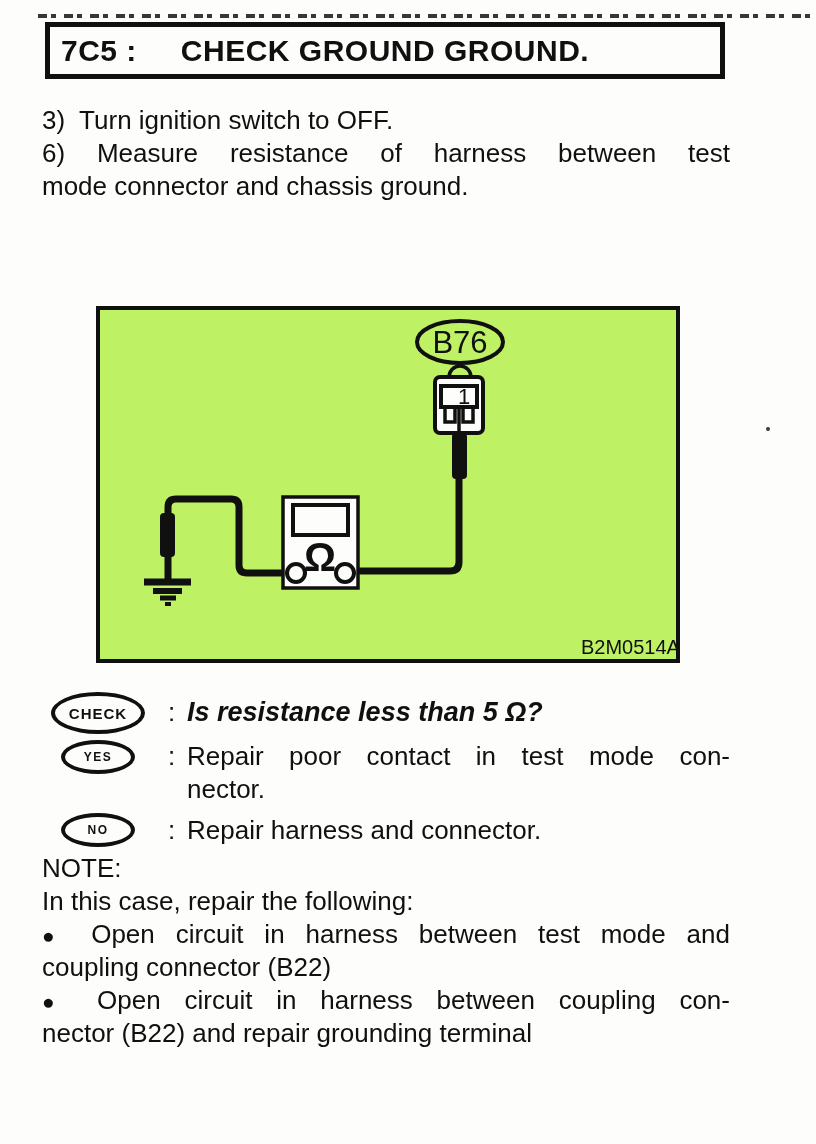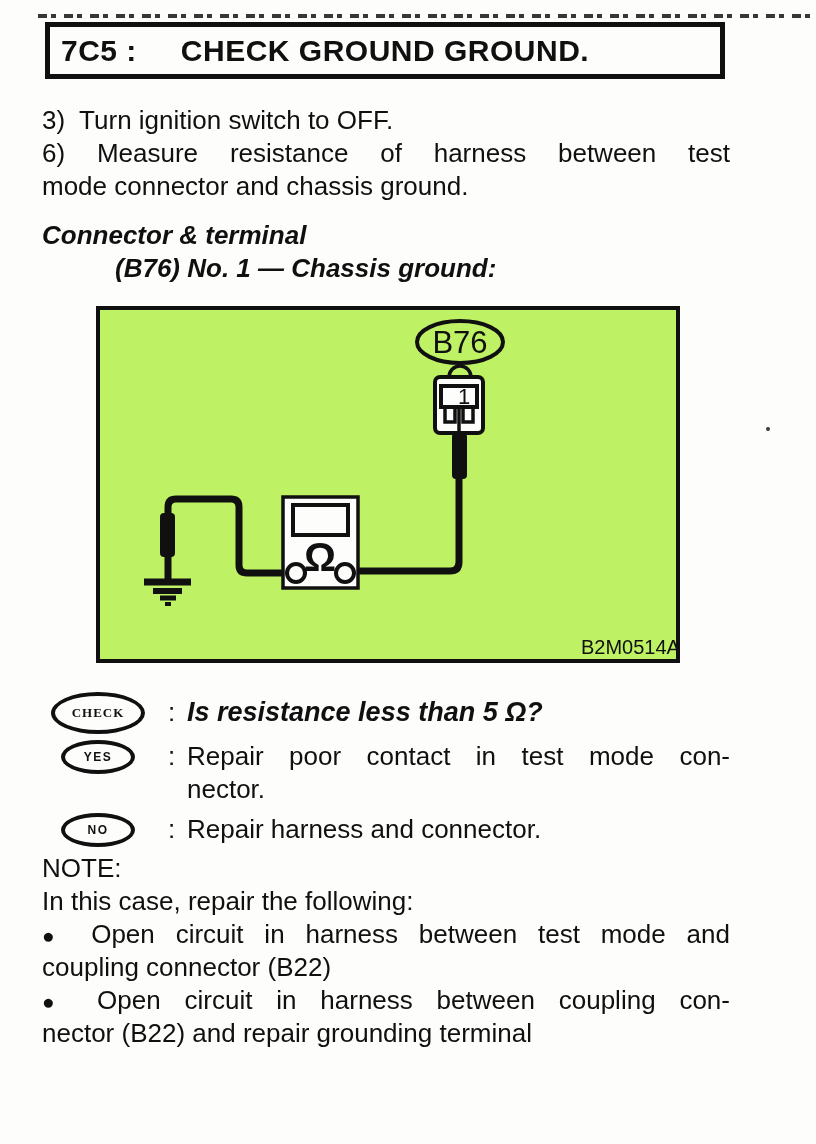--- a/index.html
+++ b/index.html
@@ -47,21 +47,21 @@
   .figure svg{display:block;}
   svg text{font-family:"Liberation Sans", sans-serif;fill:#101010;}
 
   .dec-row{position:absolute;left:42px;width:688px;display:flex;align-items:flex-start;}
   .oval-col{width:112px;display:flex;justify-content:center;flex:none;}
   .oval{
     border:4px solid #101010;border-radius:50%;
     display:flex;align-items:center;justify-content:center;
     font-weight:bold;color:#101010;background:#fdfdfc;box-sizing:border-box;
   }
-  .oval.check{width:94px;height:42px;font-size:13px;letter-spacing:1px;margin-top:-4px;font-family:Liberation Serif, serif;}
+  .oval.check{width:94px;height:42px;font-size:15px;letter-spacing:1px;margin-top:-4px;}
   .oval.yn{width:74px;height:34px;font-size:12px;letter-spacing:1.5px;}
   .colon-col{width:31px;flex:none;font-size:26px;line-height:33px;padding-left:2px;text-align:center;}
   .dec-text{flex:1;}
   .q{font-weight:bold;font-style:italic;font-size:27px;}
 
   .note{position:absolute;top:852px;left:42px;width:688px;}
   .bullet{font-size:21px;margin-right:2px;}
 </style>
 </head>
 <body>
@@ -75,24 +75,20 @@
     <span class="code">7C5 :</span>
     <span class="ttl">CHECK GROUND GROUND.</span>
   </div>
 
   <div class="steps">
     <div class="line">3)  Turn ignition switch to OFF.</div>
     <div class="line j">6)  Measure resistance of harness between test</div>
     <div class="line">mode connector and chassis ground.</div>
   </div>
 
-  <div class="spec">
-    <div class="line spec-h">Connector &amp; terminal</div>
-    <div class="line spec-t">(B76) No. 1 — Chassis ground:</div>
-  </div>
 
   <div class="figure">
     <svg width="576" height="349" viewBox="0 0 576 349">
 
       <ellipse cx="360" cy="32" rx="43" ry="21" fill="none" stroke="#101010" stroke-width="4"></ellipse>
       <text x="360" y="43" font-size="31" text-anchor="middle">B76</text>
 
       <path d="M349,67 A11,11 0 0 1 371,67" fill="none" stroke="#101010" stroke-width="3.5"></path>
       <rect x="335" y="67" width="48" height="56" rx="5" fill="#fdfdfc" stroke="#101010" stroke-width="4"></rect>
       <rect x="341" y="76" width="36" height="21" fill="none" stroke="#101010" stroke-width="4"></rect>
@@ -139,21 +135,21 @@
     <div class="oval-col">
       <div class="oval yn">YES</div>
     </div>
     <div class="colon-col">:</div>
     <div class="dec-text">
       <div class="line j">Repair poor contact in test mode con-</div>
       <div class="line">nector.</div>
     </div>
   </div>
 
-  <div class="dec-row" style="top:813px;">
+  <div class="dec-row" style="top:813px;align-items:flex-end;">
     <div class="oval-col">
       <div class="oval yn">NO</div>
     </div>
     <div class="colon-col">:</div>
     <div class="dec-text">
       <div class="line">Repair harness and connector.</div>
     </div>
   </div>
 
   <div class="note">

